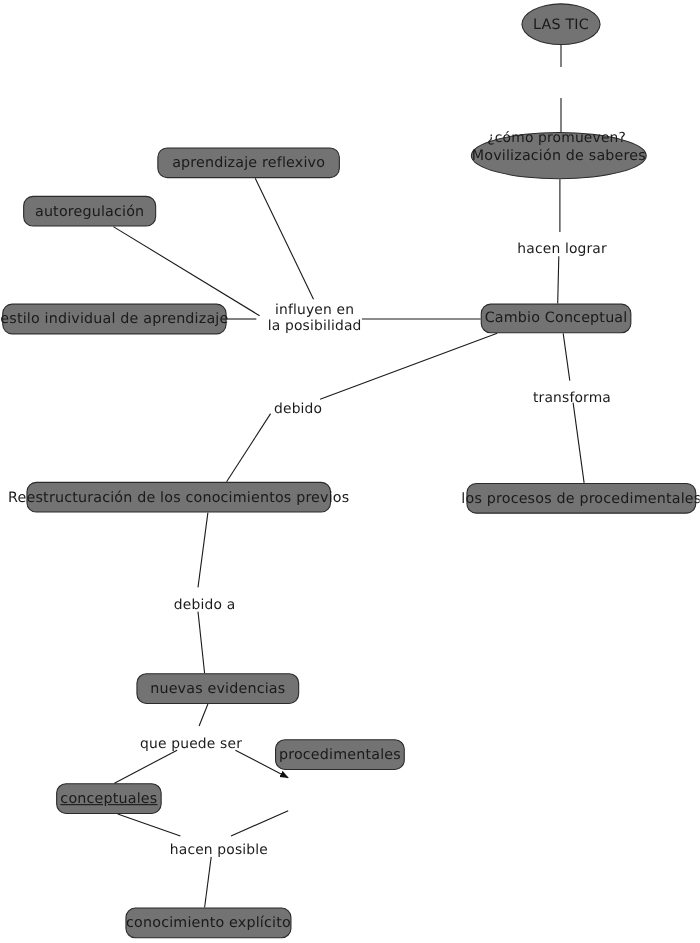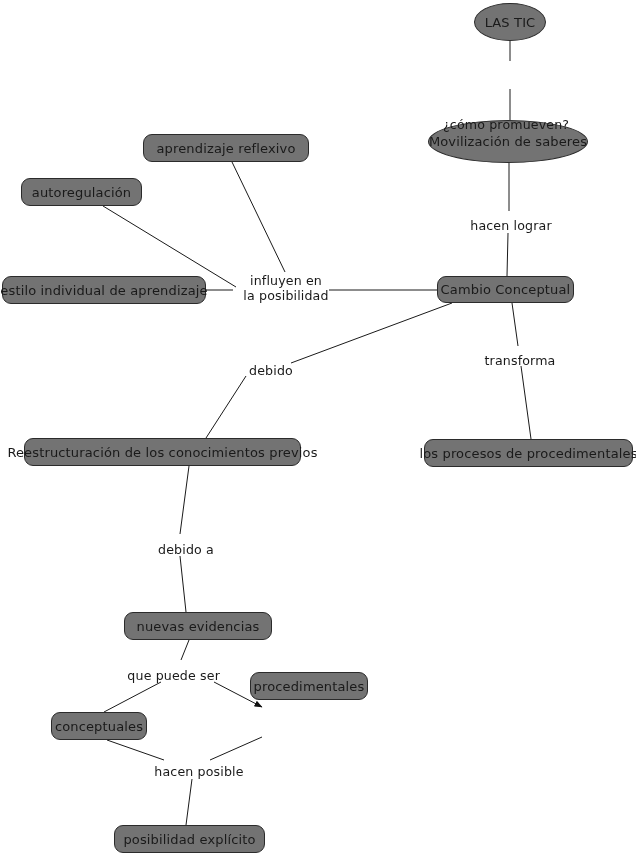--- a/index.html
+++ b/index.html
@@ -96,23 +96,23 @@
   <div id="nodes-group">
       <div class="node ellipse" style="left: 474px; top: 3px; width: 72px; height: 38px;">LAS TIC</div>
       <div class="node ellipse" style="left: 428px; top: 120px; width: 160px; height: 43px;">Movilización de saberes</div>
       <div class="node" style="left: 437px; top: 276px; width: 137px; height: 27px;">Cambio Conceptual</div>
       <div class="node" style="left: 143px; top: 134px; width: 166px; height: 28px;">aprendizaje reflexivo</div>
       <div class="node" style="left: 21px; top: 178px; width: 121px; height: 28px;">autoregulación</div>
       <div class="node" style="left: 2px; top: 276px; width: 204px; height: 28px;">estilo individual de aprendizaje</div>
       <div class="node" style="left: 424px; top: 439px; width: 209px; height: 28px;">los procesos de procedimentales</div>
       <div class="node" style="left: 24px; top: 438px; width: 277px; height: 28px;">Reestructuración de los conocimientos previos</div>
       <div class="node" style="left: 124px; top: 612px; width: 148px; height: 28px;">nuevas evidencias</div>
-      <div class="node" style="left: 51px; top: 712px; width: 96px; height: 28px;">conceptuales</div>
+      <div class="node" style="left: 51px; top: 712px; width: 96px; height: 28px; text-decoration: underline;">conceptuales</div>
       <div class="node" style="left: 250px; top: 672px; width: 118px; height: 28px;">procedimentales</div>
-      <div class="node" style="left: 114px; top: 825px; width: 151px; height: 28px;">posibilidad explícito</div>
+      <div class="node" style="left: 114px; top: 825px; width: 151px; height: 28px;">conocimiento explícito</div>
     </div>
   <div id="labels-group">
       <div class="edge-label" style="left: 443px; top: 70px; width: 124px; margin-top: 48px;">¿cómo promueven?</div>
       <div class="edge-label" style="left: 470px; top: 219px; width: 82px;">hacen lograr</div>
       <div class="edge-label" style="left: 240px; top: 274px; width: 92px;">influyen en
 la posibilidad</div>
       <div class="edge-label" style="left: 246px; top: 364px; width: 50px;">debido</div>
       <div class="edge-label" style="left: 483px; top: 354px; width: 74px;">transforma</div>
       <div class="edge-label" style="left: 157px; top: 543px; width: 58px;">debido a</div>
       <div class="edge-label" style="left: 124px; top: 669px; width: 96px; text-align: right;">que puede ser</div>

